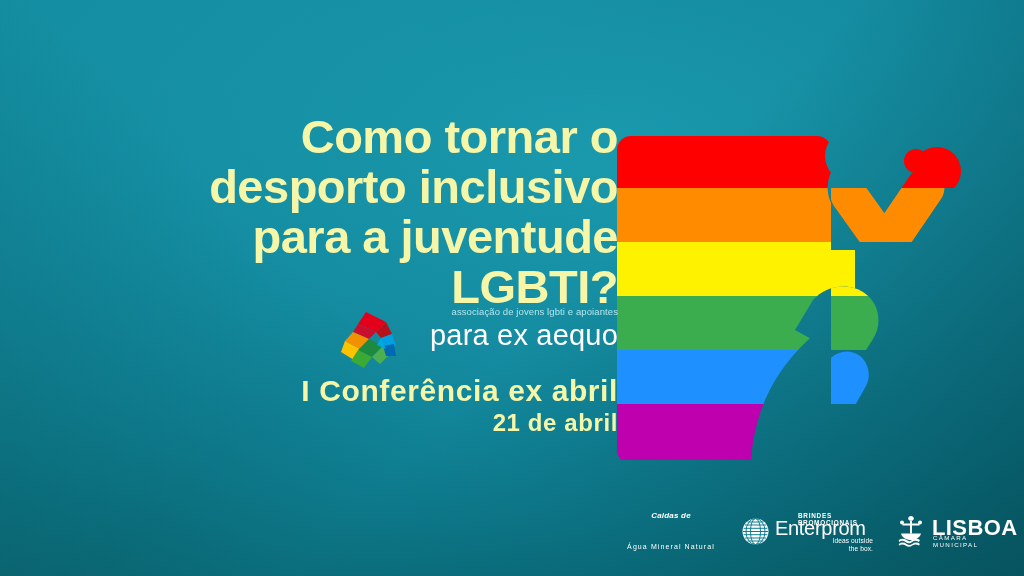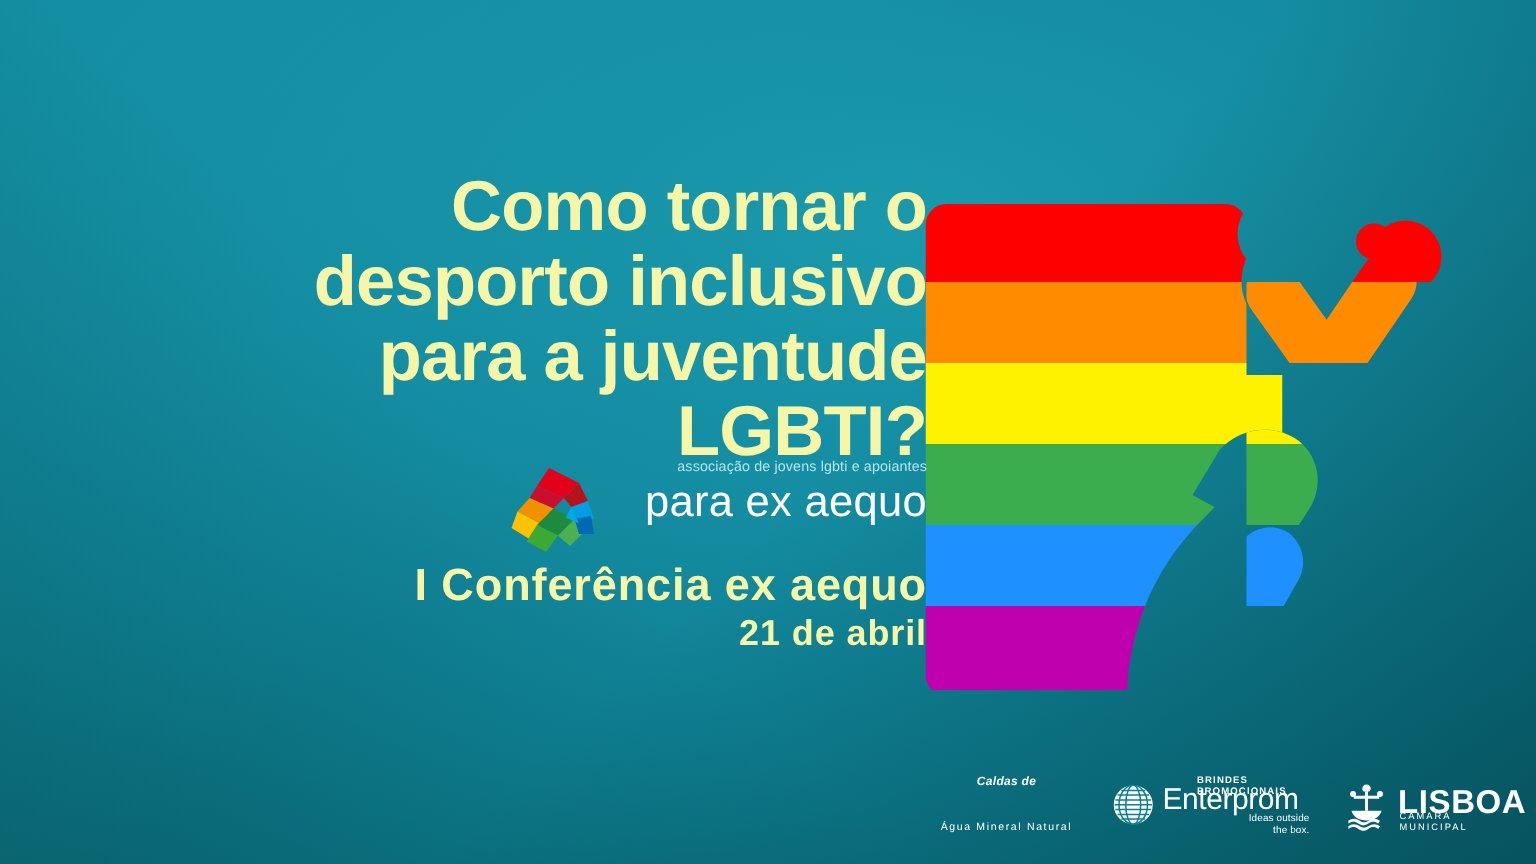--- a/index.html
+++ b/index.html
@@ -63,21 +63,21 @@
   .event-venue{font-size:24px;font-weight:bold;line-height:29px;letter-spacing:.6px;}
   .event-date{font-size:24px;font-weight:bold;line-height:29px;letter-spacing:.6px;}
 
   
   .artwork{position:absolute;left:617px;top:128px;width:340px;height:332px;}
   .artwork svg{display:block;width:100%;height:100%;overflow:visible;}
 
   
   .sponsors{
     position:absolute;left:630px;top:506px;width:380px;height:50px;
-    display:flex;align-items:flex-end;justify-content:flex-end;gap:17px;
+    display:flex;align-items:center;justify-content:flex-end;gap:17px;
   }
   .sp{display:flex;align-items:center;}
 
   .penacova{position:relative;width:108px;height:40px;color:#fff;text-align:center;}
   .pen-caldas{
     position:absolute;top:0;left:0;right:0;font-size:8px;font-weight:bold;
     letter-spacing:.2px;line-height:9px;font-style:italic;
   }
   .pen-main{
     position:absolute;top:7px;left:0;right:0;font-size:21px;font-weight:bold;
@@ -340,21 +340,21 @@
         </g>
       </svg>
     </div>
     <div class="logo-text">
       <div class="logo-tag">associação de jovens lgbti e apoiantes</div>
       <div class="logo-name">para ex aequo</div>
     </div>
   </div>
 
   <div class="event">
-    <div class="event-title">I Conferência ex aequo</div>
+    <div class="event-title">I Conferência ex abril</div>
     <div class="event-date">21 de abril</div>
   </div>
 
   <div class="sponsors">
 
     <div class="sp">
       <div class="penacova">
         <div class="pen-caldas">Caldas de</div>
         <div class="pen-sub">Água Mineral Natural</div>
       </div>

